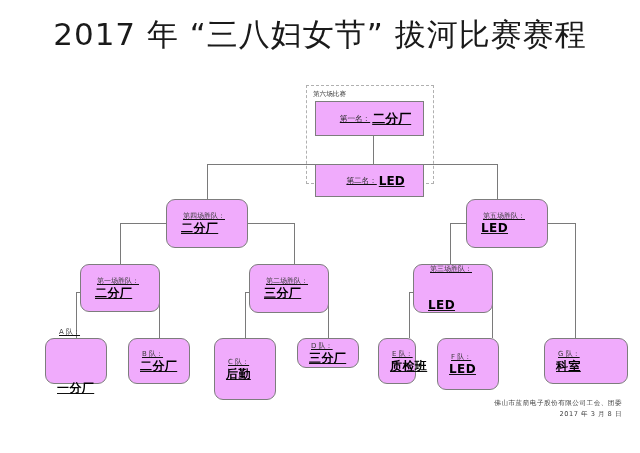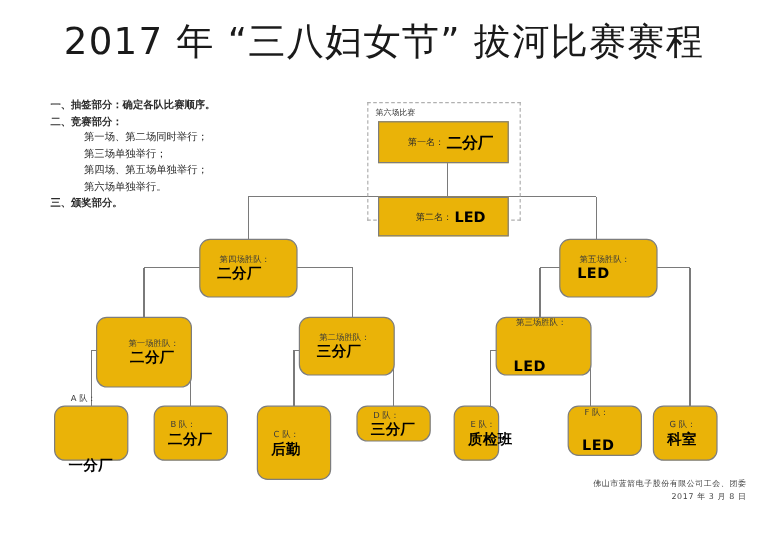--- a/index.html
+++ b/index.html
@@ -39,26 +39,27 @@
   .note-line.indent{padding-left:28px;font-weight:400;}
 
   
   #wires{position:absolute;left:0;top:0;width:640px;height:453px;}
 
   
   .node{
     position:absolute;
     box-sizing:border-box;
     border:1px solid #7d7d7d;
-    background:#eab308;
+    background:#f0abfc;
     display:flex;
     flex-direction:column;
     justify-content:center;
     align-items:flex-start;
     z-index:5;
+    text-decoration:underline;
   }
   .node.round{border-radius:9px;}
   .node.square{border-radius:0;}
   .node .cap{
     font-size:7px;
     line-height:10px;
     color:#3a3a3a;
     padding-left:16px;
     white-space:nowrap;
     font-family:"DejaVu Sans","Liberation Sans",sans-serif;
@@ -129,29 +130,20 @@
     font-family:"DejaVu Sans","Liberation Sans",sans-serif;
   }
 </style>
 </head>
 <body>
 
 <div id="page">
 
   <div class="title">2017 年 “三八妇女节” 拔河比赛赛程</div>
 
-  <div class="notes">
-    <div class="note-line lvl1">一、抽签部分：确定各队比赛顺序。</div>
-    <div class="note-line lvl1">二、竞赛部分：</div>
-    <div class="note-line indent">第一场、第二场同时举行；</div>
-    <div class="note-line indent">第三场单独举行；</div>
-    <div class="note-line indent">第四场、第五场单独举行；</div>
-    <div class="note-line indent">第六场单独举行。</div>
-    <div class="note-line lvl1">三、颁奖部分。</div>
-  </div>
 
   <svg id="wires" viewBox="0 0 640 453" preserveAspectRatio="none" aria-hidden="true">
     <g stroke="#7a7a7a" stroke-width="1" fill="none" shape-rendering="crispEdges">
 
       <line x1="373" y1="136" x2="373" y2="164"></line>
 
       <line x1="207" y1="164" x2="497" y2="164"></line>
 
       <line x1="207" y1="164" x2="207" y2="199"></line>
 
@@ -196,21 +188,21 @@
   <div class="node round" style="left:166px;top:199px;width:82px;height:49px;">
     <span class="cap">第四场胜队：</span>
     <span class="val">二分厂</span>
   </div>
 
   <div class="node round" style="left:466px;top:199px;width:82px;height:49px;">
     <span class="cap">第五场胜队：</span>
     <span class="val">LED</span>
   </div>
 
-  <div class="node round" style="left:80px;top:264px;width:80px;height:59px;align-items:center;">
+  <div class="node round" style="left:80px;top:264px;width:80px;height:48px;">
     <span class="cap">第一场胜队：</span>
     <span class="val">二分厂</span>
   </div>
 
   <div class="node round" style="left:249px;top:264px;width:80px;height:49px;">
     <span class="cap">第二场胜队：</span>
     <span class="val">三分厂</span>
   </div>
 
   <div class="node round" style="left:413px;top:264px;width:80px;height:49px;gap:24px;">
@@ -236,26 +228,26 @@
   <div class="node round team" style="left:297px;top:338px;width:62px;height:30px;">
     <span class="cap">D 队：</span>
     <span class="val">三分厂</span>
   </div>
 
   <div class="node round team" style="left:378px;top:338px;width:38px;height:46px;">
     <span class="cap">E 队：</span>
     <span class="val">质检班</span>
   </div>
 
-  <div class="node round team" style="left:473px;top:338px;width:62px;height:42px;justify-content:space-between;">
+  <div class="node round team" style="left:437px;top:338px;width:62px;height:52px;">
     <span class="cap">F 队：</span>
     <span class="val">LED</span>
   </div>
 
-  <div class="node round team" style="left:544px;top:338px;width:54px;height:46px;">
+  <div class="node round team" style="left:544px;top:338px;width:84px;height:46px;">
     <span class="cap">G 队：</span>
     <span class="val">科室</span>
   </div>
 
   <div class="footer">
     <div>佛山市蓝箭电子股份有限公司工会、团委</div>
     <div>2017 年 3 月 8 日</div>
   </div>
 
 </div>

